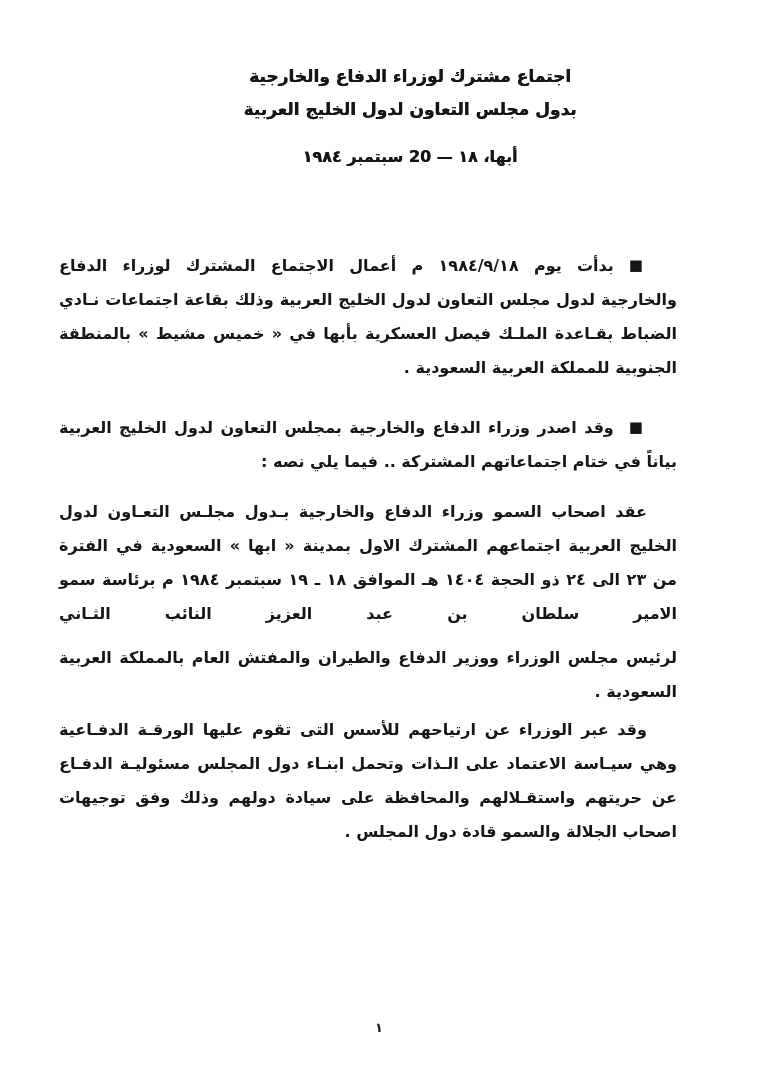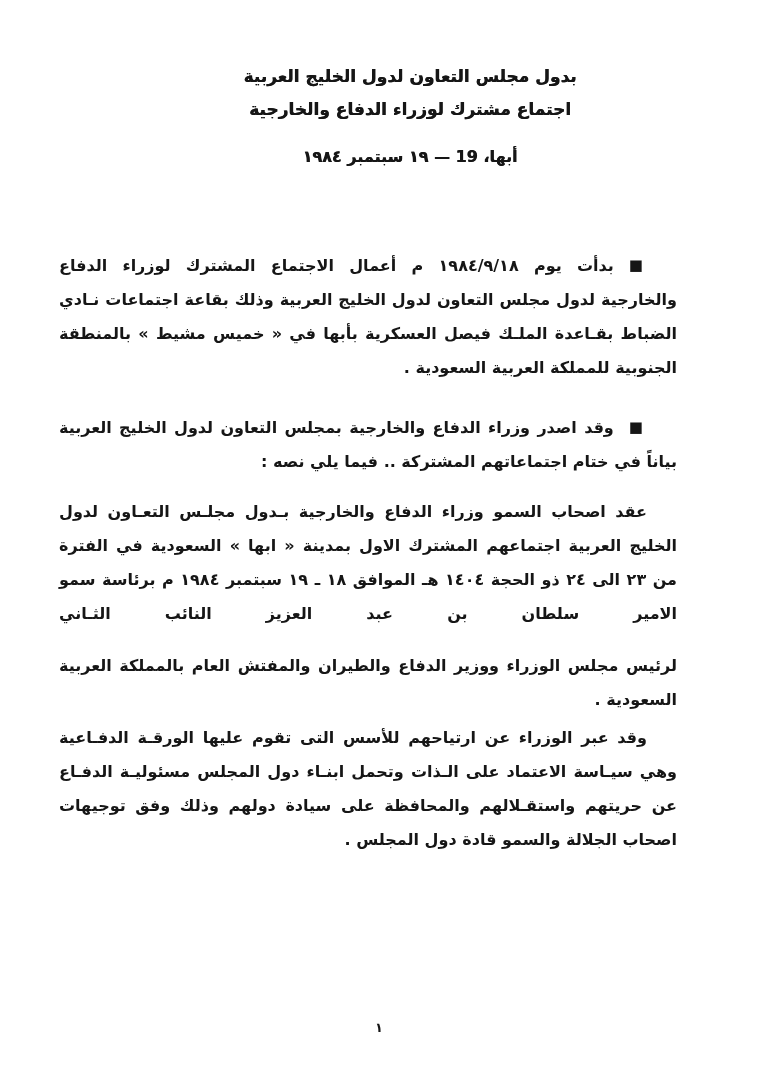--- a/index.html
+++ b/index.html
@@ -22,44 +22,44 @@
   .body p{margin:0;}
   .body p.ind{text-indent:30px;}
   .body p.pb{text-indent:17px;}
   .body p.jl{text-align-last:justify;}
   .body p.head{
     text-indent:20px;font-size:16.5px;
     text-shadow:0.45px 0 0 currentColor;
   }
   .body p:nth-child(1){margin-bottom:26px;}
   .body p:nth-child(2){margin-bottom:16px;}
-  .body p:nth-child(3){margin-bottom:18px;}
+  .body p:nth-child(3){margin-bottom:10px;}
   .body p:nth-child(4){margin-bottom:4px;}
   .body p:nth-child(5){margin-bottom:-3px;}
   .body p:nth-child(6){margin-bottom:-2px;}
   .body p:nth-child(7){margin-bottom:28px;}
   .body p:nth-child(8){margin-bottom:5px;}
   .bullet{
     display:inline-block;font-size:15px;line-height:1;
     vertical-align:1px;margin-left:15px;
   }
   .pagenum{
     position:absolute;top:1020px;right:70px;width:618px;
     text-align:center;font-size:13px;
   }
 </style>
 </head>
 <body>
 
 <div class="page">
 
   <header class="title-block">
+    <div>اجتماع مشترك لوزراء الدفاع والخارجية</div>
     <div>بدول مجلس التعاون لدول الخليج العربية</div>
-    <div>اجتماع مشترك لوزراء الدفاع والخارجية</div>
-    <div class="t-date">أبها، 19 — ١٩ سبتمبر ١٩٨٤</div>
+    <div class="t-date">أبها، ١٨ — 20 سبتمبر ١٩٨٤</div>
   </header>
 
   <main class="body">
       <p class="pb"><span class="bullet">■</span><span>بدأت يوم ١٩٨٤/٩/١٨ م أعمال الاجتماع المشترك لوزراء الدفاع والخارجية لدول مجلس التعاون لدول الخليج العربية وذلك بقاعة اجتماعات نـادي الضباط بقـاعدة الملـك فيصل العسكرية بأبها في « خميس مشيط » بالمنطقة الجنوبية للمملكة العربية السعودية .</span></p>
       <p class="pb"><span class="bullet">■</span><span>وقد اصدر وزراء الدفاع والخارجية بمجلس التعاون لدول الخليج العربية بياناً في ختام اجتماعاتهم المشتركة .. فيما يلي نصه :</span></p>
       <p class="ind jl"><span>عقد اصحاب السمو وزراء الدفاع والخارجية بـدول مجلـس التعـاون لدول الخليج العربية اجتماعهم المشترك الاول بمدينة « ابها » السعودية في الفترة من ٢٣ الى ٢٤ ذو الحجة ١٤٠٤ هـ الموافق ١٨ ـ ١٩ سبتمبر ١٩٨٤ م برئاسة سمو الامير سلطان بن عبد العزيز النائب الثـاني</span></p>
       <p class=""><span>لرئيس مجلس الوزراء ووزير الدفاع والطيران والمفتش العام بالمملكة العربية السعودية .</span></p>
       <p class="ind"><span>وقد عبر الوزراء عن ارتياحهم للأسس التى تقوم عليها الورقـة الدفـاعية وهي سيـاسة الاعتماد على الـذات وتحمل ابنـاء دول المجلس مسئوليـة الدفـاع عن حريتهم واستقـلالهم والمحافظة على سيادة دولهم وذلك وفق توجيهات اصحاب الجلالة والسمو قادة دول المجلس .</span></p>
       <p class="head pb"></p>
     </main>

